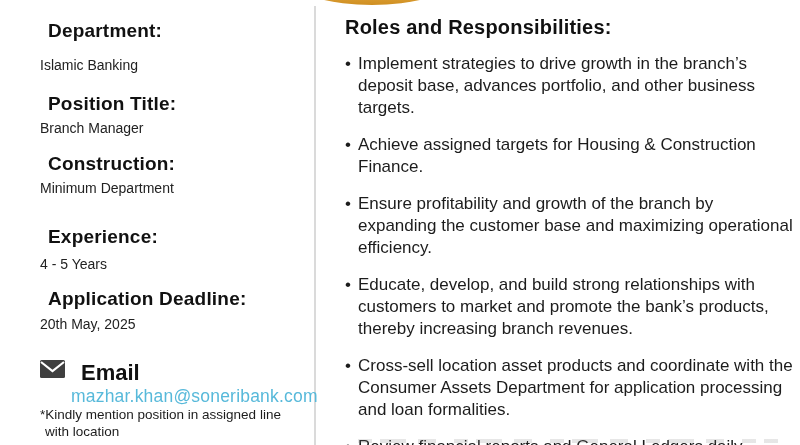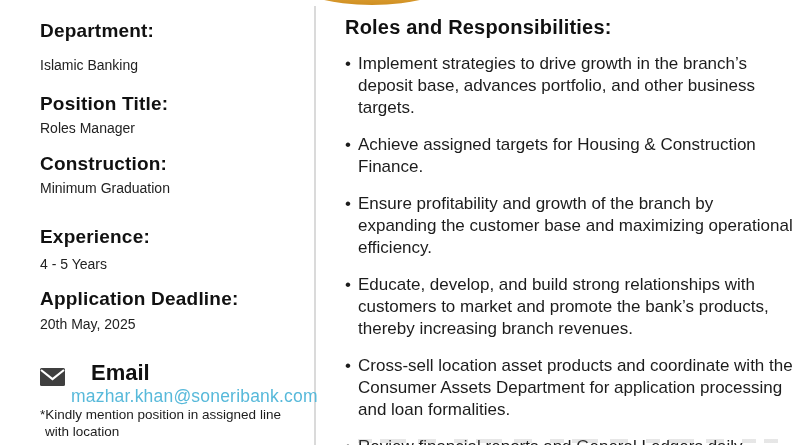--- a/index.html
+++ b/index.html
@@ -21,33 +21,33 @@
 
   
   .divider{
     position:absolute;left:314px;top:6px;bottom:0;width:2px;
     background:#dadada;
   }
 
   
   .left-col{position:absolute;left:40px;top:0;width:272px;}
   .field-label{
-    position:absolute;left:0;font-weight:bold;font-size:19px;line-height:22px;color:#111;
+    position:absolute;left:8px;font-weight:bold;font-size:19px;line-height:22px;color:#111;
     letter-spacing:.2px;white-space:nowrap;
   }
   .field-value{
     position:absolute;left:0;font-size:14px;line-height:20px;color:#222;white-space:nowrap;
   }
   .g0-label{top:20px}.g0-value{top:55px}
   .g1-label{top:93px}.g1-value{top:118px}
   .g2-label{top:153px}.g2-value{top:178px}
   .g3-label{top:226px}.g3-value{top:254px}
   .g4-label{top:288px}.g4-value{top:314px}
 
-  .email-row{position:absolute;left:0;top:360px;display:flex;align-items:flex-end;gap:26px;}
+  .email-row{position:absolute;left:0;top:360px;display:flex;align-items:flex-start;gap:16px;}
   .email-heading{font-weight:bold;font-size:22px;color:#111;}
   .envelope{width:25px;height:18px;display:block;}
   .email-address{
     position:absolute;left:0;top:386px;font-size:17.5px;letter-spacing:.2px;
     color:#57b9da;text-decoration:none;white-space:nowrap;cursor:pointer;margin-left:31px;
   }
   .email-note{
     position:absolute;left:0;top:406px;width:252px;
     font-size:13.5px;line-height:17px;color:#1c1c1c;
     padding-left:5px;text-indent:-5px;
@@ -84,24 +84,24 @@
 
   <div class="top-arc"></div>
   <div class="divider"></div>
 
   <div class="left-col">
 
     <div class="field-label g0-label">Department:</div>
     <div class="field-value g0-value">Islamic Banking</div>
 
     <div class="field-label g1-label">Position Title:</div>
-    <div class="field-value g1-value">Roles Manager</div>
+    <div class="field-value g1-value">Branch Manager</div>
 
     <div class="field-label g2-label">Construction:</div>
-    <div class="field-value g2-value">Minimum Graduation</div>
+    <div class="field-value g2-value">Minimum Department</div>
 
     <div class="field-label g3-label">Experience:</div>
     <div class="field-value g3-value">4 - 5 Years</div>
 
     <div class="field-label g4-label">Application Deadline:</div>
     <div class="field-value g4-value">20th May, 2025</div>
 
     <div class="email-row">
       <span>
         <svg class="envelope" viewBox="0 0 25 18">

